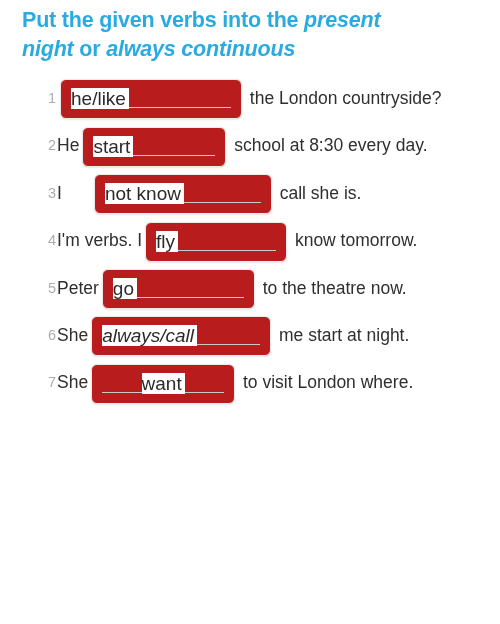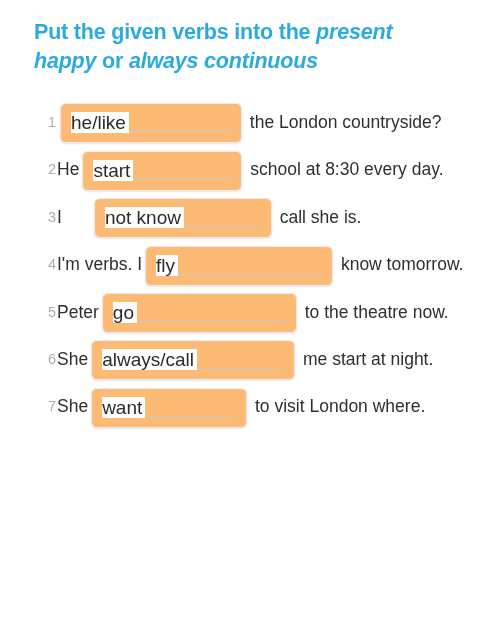--- a/index.html
+++ b/index.html
@@ -18,21 +18,21 @@
   }
 
   
   .title {
     color: #29abe2;
     font-weight: bold;
     font-size: 21.5px;
     line-height: 29px;
     letter-spacing: -0.2px;
     padding: 6px 18px 0 22px;
-    margin: 12px;
+    margin: 0;
   }
   .title .it { font-style: italic; }
 
   
   .exercises {
     padding: 14px 10px 0 10px;
   }
   .item {
     position: relative;
     padding-left: 47px;
@@ -53,21 +53,21 @@
   }
   .seg {
     white-space: pre;
   }
 
   
   .blank {
     display: inline-block;
     vertical-align: middle;
     position: relative;
-    background: #fdba74;
+    background: #b91c1c;
     border: 1px solid #ebebeb;
     border-radius: 6px;
     box-shadow: 0 1px 2px rgba(0,0,0,0.10), 0 0 1px rgba(0,0,0,0.06);
     height: 40px;
     padding: 0 10px;
     margin: 0 3px;
     line-height: 38px;
     color: #2b2b2b;
     font-size: 19px;
     white-space: nowrap;
@@ -84,31 +84,31 @@
     left: 10px;
     right: 10px;
     bottom: 10px;
     height: 1px;
     background: #c9c9c9;
     z-index: 1;
   }
 
   
   .w1 { width: 182px; }
-  .w2 { width: 160px; border-radius: 6px; }
+  .w2 { width: 144px; border-radius: 6px; }
   .w3 { width: 178px; margin-left: 32px; }
-  .w4 { width: 188px; }
-  .w5 { width: 195px; }
-  .w6 { width: 204px; }
-  .w7 { width: 156px; }
+  .w4 { width: 142px; }
+  .w5 { width: 153px; }
+  .w6 { width: 180px; font-style: italic; }
+  .w7 { width: 144px; text-align: center; }
 </style>
 </head>
 <body>
 
-<h1 class="title"><span>Put the given verbs into the </span><span class="it">present</span><br><span class="it">happy</span><span> or </span><span class="it">always continuous</span></h1>
+<h1 class="title"><span>Put the given verbs into the </span><span class="it">present</span><br><span class="it">night</span><span> or </span><span class="it">always continuous</span></h1>
 
 <div class="exercises">
 
   <div class="item">
     <span class="item-num">1</span><span class="seg"></span><span class="blank w1"><span class="blank-text">he/like</span><span class="rule"></span></span><span class="seg"> the London countryside?</span>
   </div>
 
   <div class="item">
     <span class="item-num">2</span><span class="seg">He</span><span class="blank w2"><span class="blank-text">start</span><span class="rule"></span></span><span class="seg"> school at 8:30 every day.</span>
   </div>

